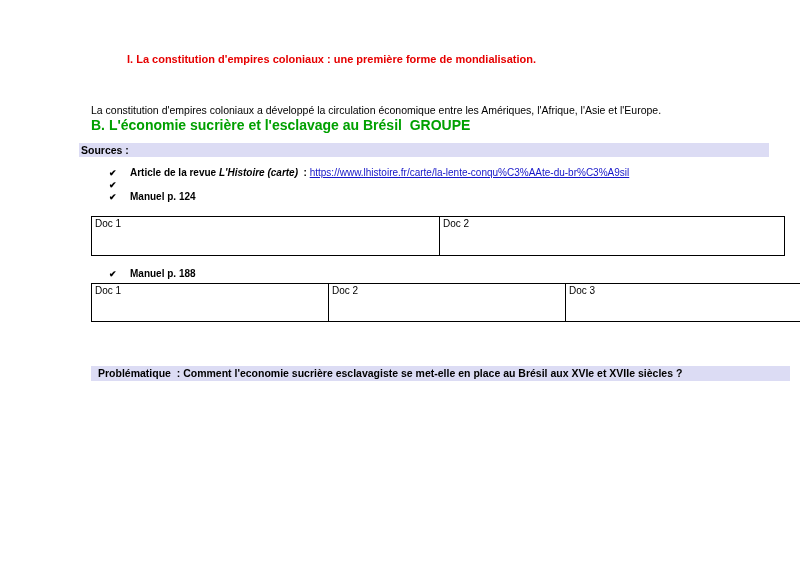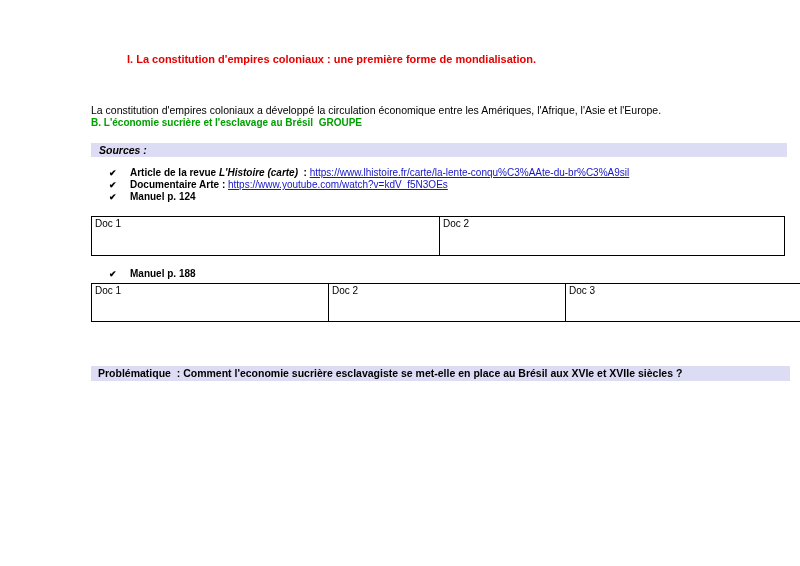--- a/index.html
+++ b/index.html
@@ -16,31 +16,31 @@
     color: #e60000; font-weight: bold; font-size: 11px;
     white-space: pre-wrap;
   }
   .intro {
     position: absolute; left: 52px; top: 79px;
     font-weight: normal; font-size: 10.5px; line-height: 12.5px;
     white-space: pre-wrap;
   }
   .green-heading {
     position: absolute; left: 52px; top: 117px;
-    color: #00a000; font-weight: bold; font-size: 10px;
+    color: #00a000; font-weight: bold; font-size: 14px;
     white-space: pre-wrap;
   }
   .hl-bar {
     background: #dcdcf4;
     font-weight: bold; font-size: 10.5px;
     white-space: pre-wrap;
   }
   .sources-bar {
-    position: absolute; left: 52px; top: 143px;
-    width: 688px; padding: 1px 0 1px 8px; font-style: italic;
+    position: absolute; left: 40px; top: 143px;
+    width: 688px; padding: 1px 0 1px 2px;
   }
   .bullets {
     position: absolute; left: 70px; top: 167px;
     font-size: 10px; font-weight: bold; line-height: 12.2px;
   }
   .bullet-row { display: flex; align-items: baseline; }
   .check { width: 21px; font-size: 9px; flex: 0 0 21px; }
   .bullet-text { white-space: pre-wrap; text-align: right; }
   .bullet-text i { font-style: italic; }
   a.link {
@@ -91,21 +91,20 @@
 
   <div class="bullets">
 
     <div class="bullet-row">
       <span class="check">✔</span>
       <span class="bullet-text"><span>Article de la revue </span><i>L'Histoire (carte)</i><span>  : </span><a class="link">https://www.lhistoire.fr/carte/la-lente-conqu%C3%AAte-du-br%C3%A9sil</a></span>
     </div>
 
     <div class="bullet-row">
       <span class="check">✔</span>
-      <span class="bullet-text"><span>Documentaire Arte : </span><a class="link">https://www.youtube.com/watch?v=kdV_f5N3OEs</a></span>
     </div>
 
     <div class="bullet-row">
       <span class="check">✔</span>
       <span class="bullet-text">Manuel p. 124</span>
     </div>
 
   </div>
 
   <table class="doc-table table-1">

